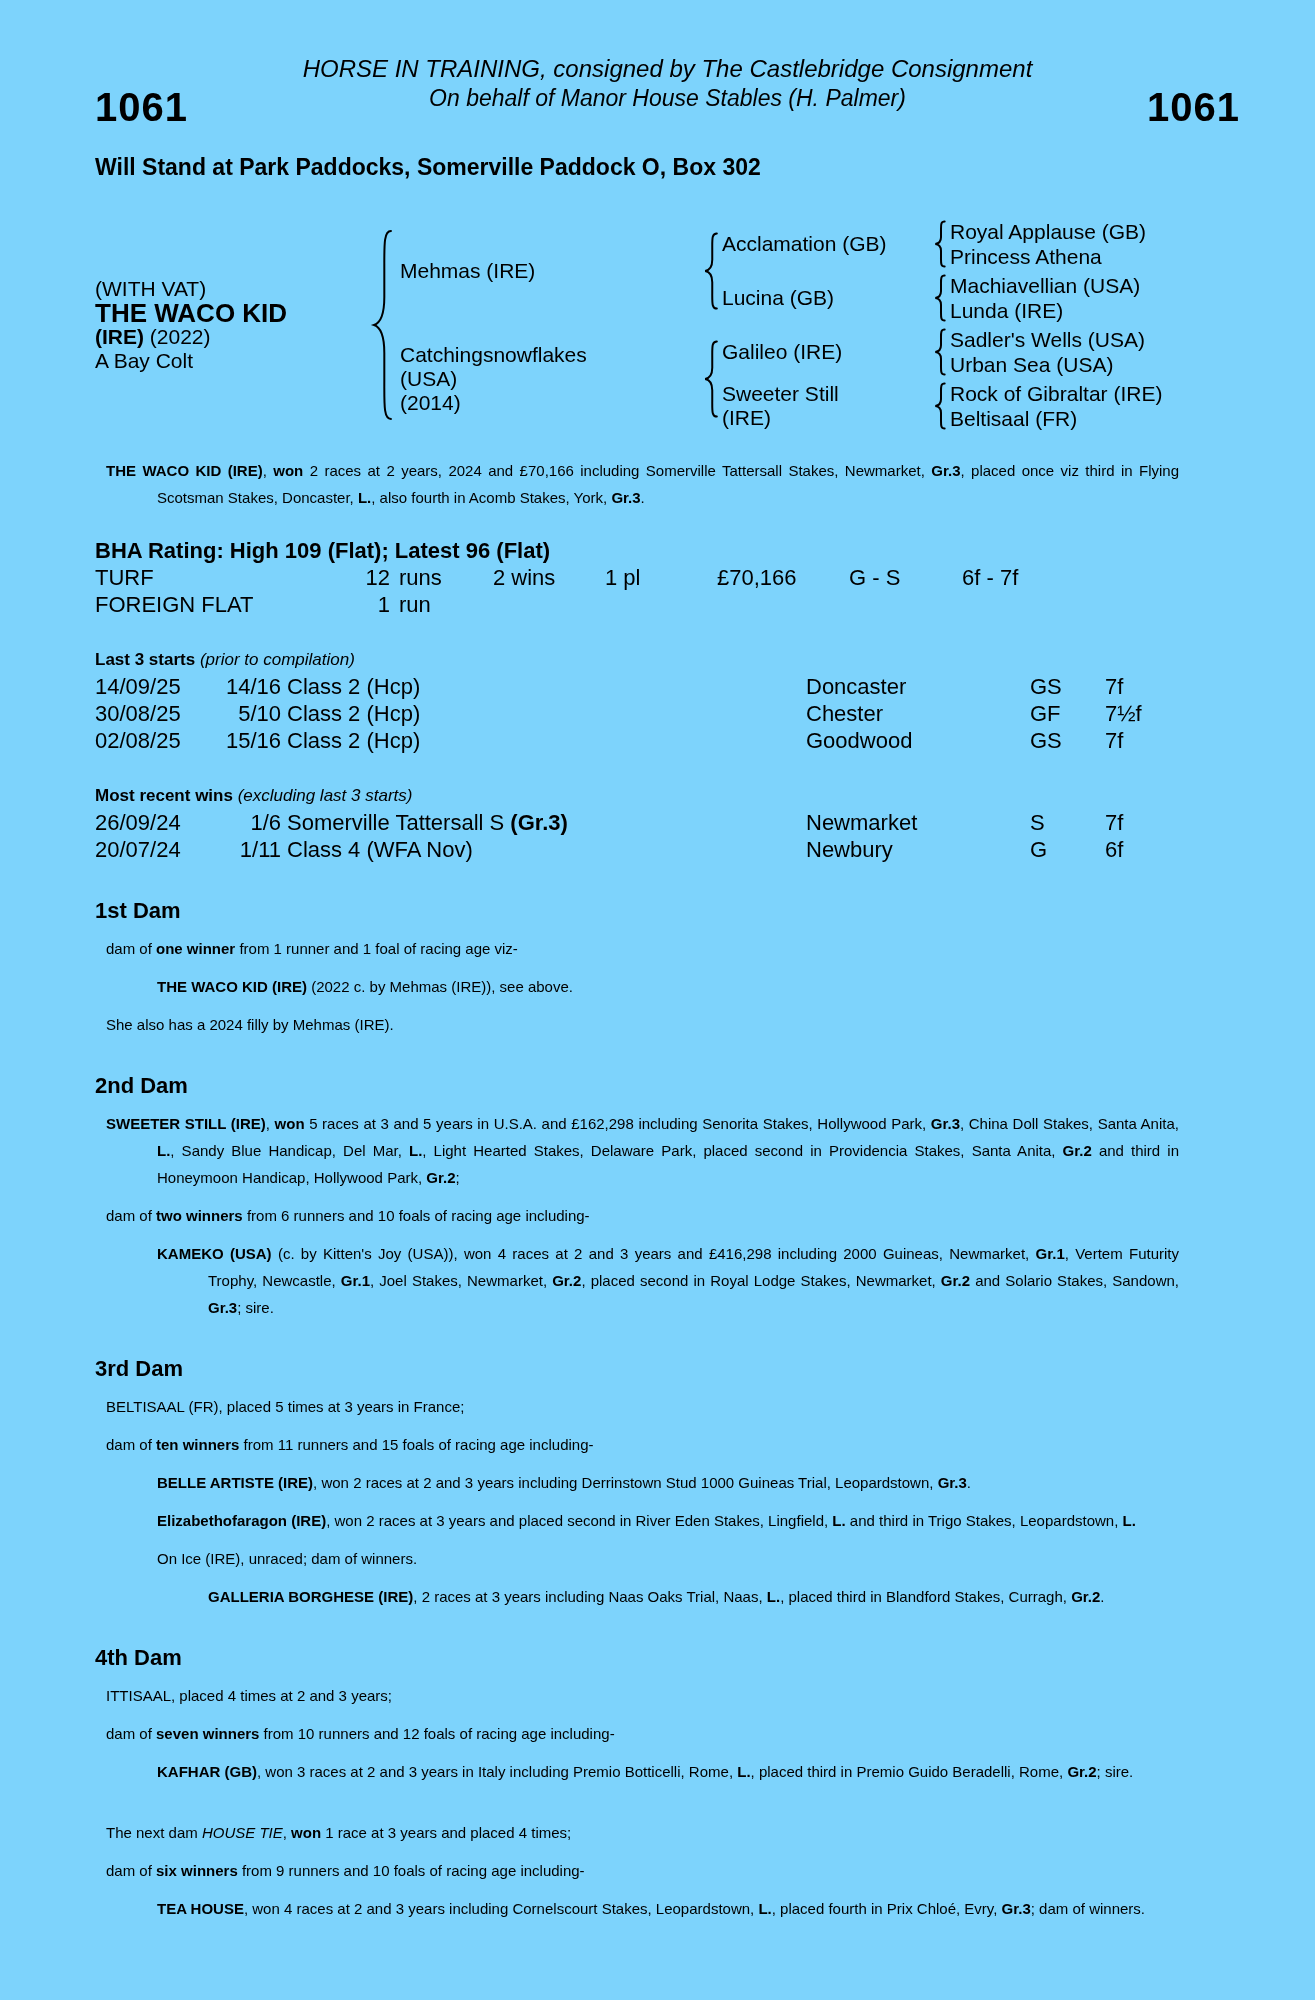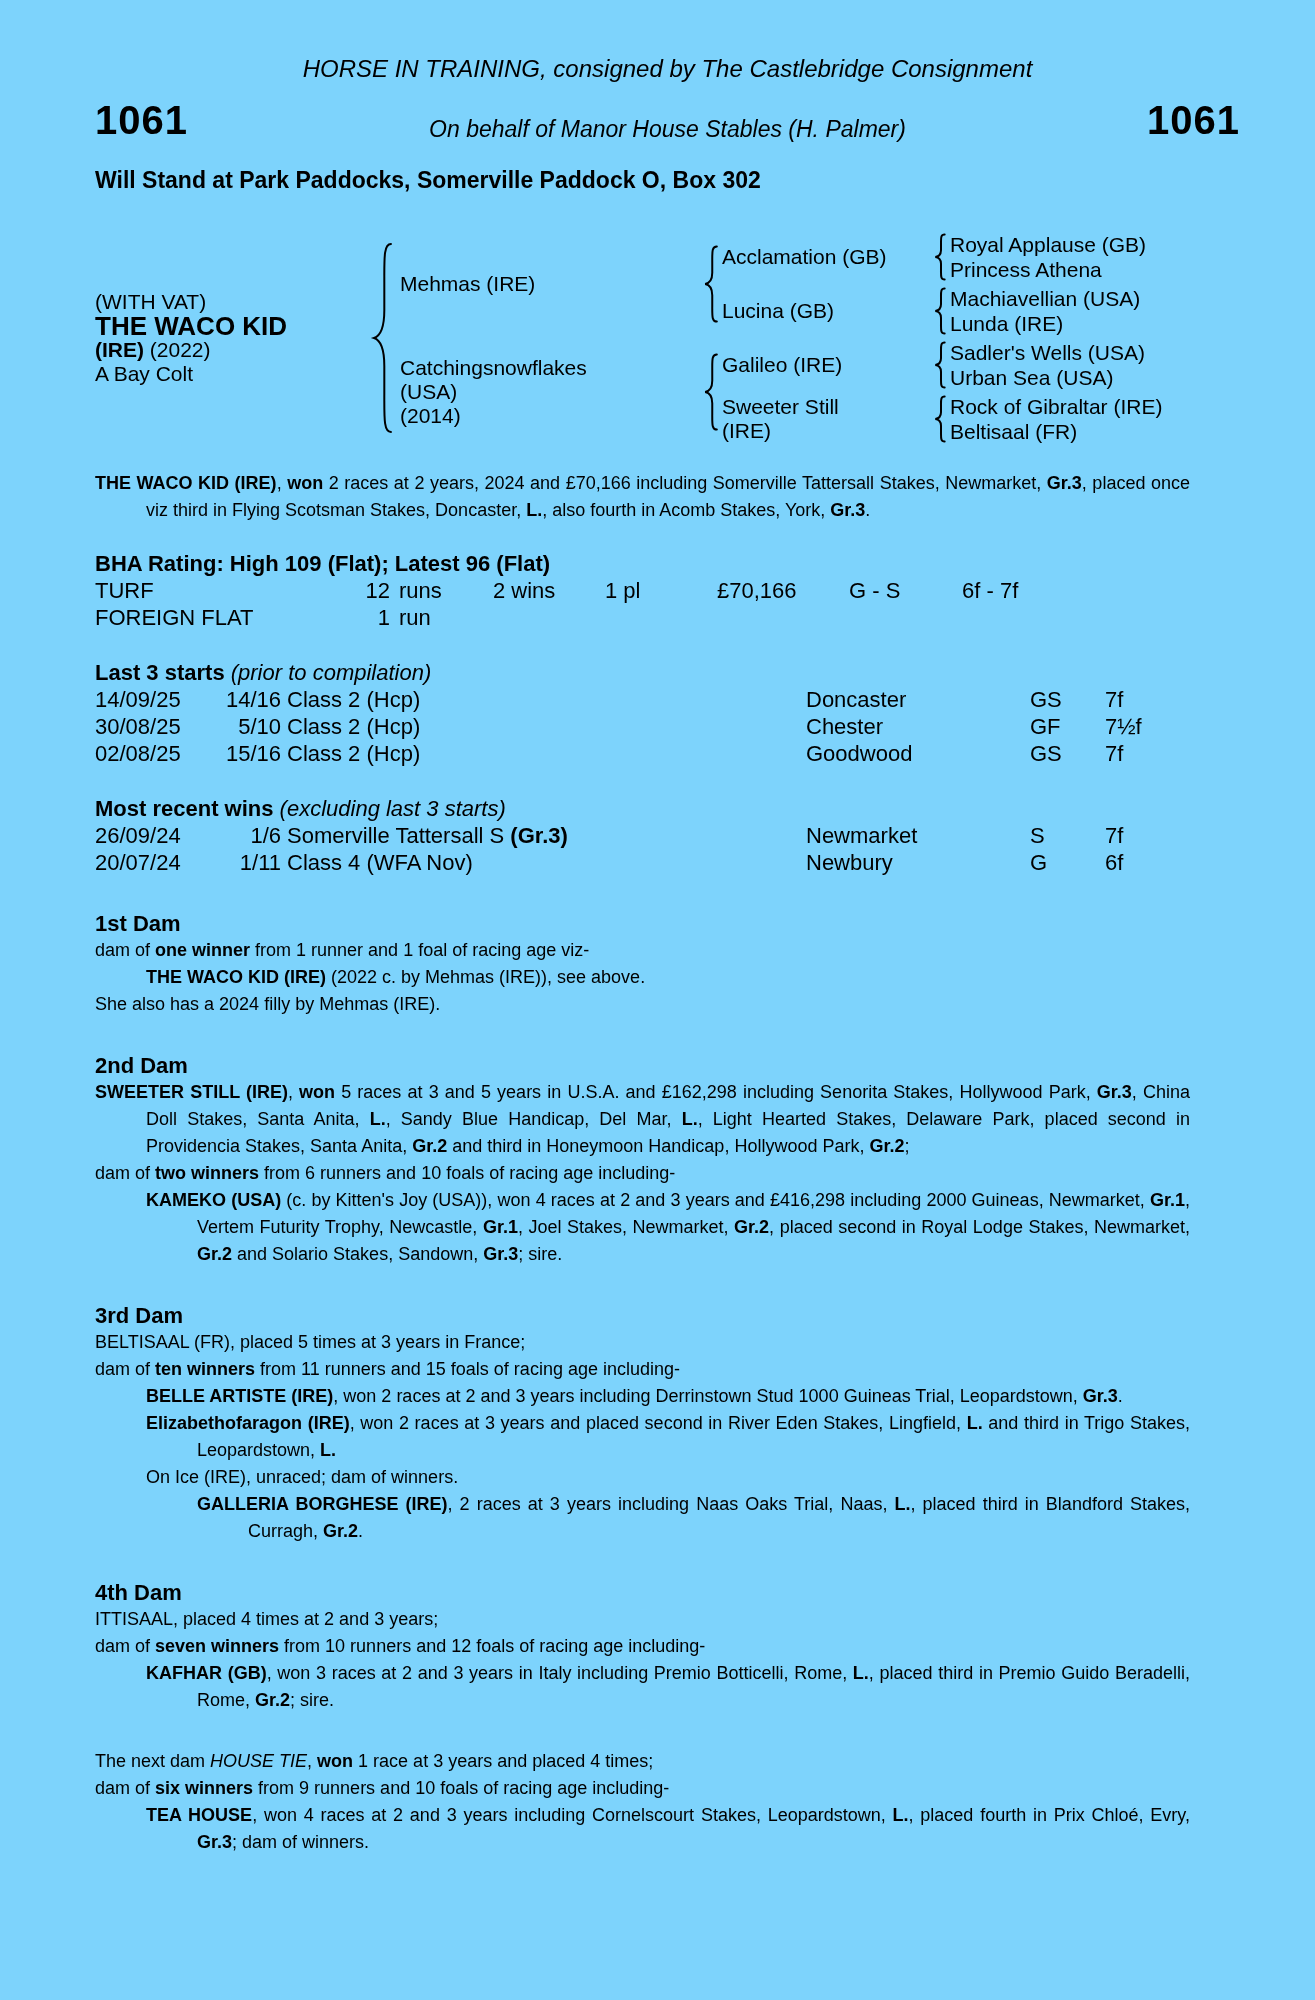--- a/index.html
+++ b/index.html
@@ -3,21 +3,21 @@
 <meta charset="utf-8">
 <style>
   html,body{margin:0;padding:0;background:#ffffff;}
   .page{
     position:relative;width:1315px;height:2000px;box-sizing:border-box;
     padding:55px 75px 0 95px;background:#7dd3fc;color:#000;
     font-family:Liberation Sans, sans-serif;overflow:hidden;
   }
   
   .hdr-line1{font-style:italic;font-size:24px;line-height:28px;text-align:center;}
-  .hdr-row{display:flex;align-items:flex-end;margin-top:15px;}
+  .hdr-row{display:flex;align-items:flex-start;margin-top:2px;}
   .lot{font-weight:bold;font-size:40px;width:135px;letter-spacing:1px;}
   .lot.right{text-align:right;}
   .hdr-line2{flex:1;font-style:italic;font-size:23px;text-align:center;}
   .stand{font-weight:bold;font-size:23px;line-height:27px;margin-top:24px;}
   
   .pedigree{
     margin-top:36px;display:grid;width:1145px;
     grid-template-columns:270px 35px 300px 22px 208px 20px 290px;
     grid-template-rows:repeat(4,54px);
     font-size:21px;line-height:24px;
@@ -30,36 +30,36 @@
   .g2{grid-column:5;}
   .g3{grid-column:7;line-height:25px;}
   .r1{grid-row:1}.r2{grid-row:2}.r3{grid-row:3}.r4{grid-row:4}
   .brace{display:flex;}
   .brace svg{width:100%;height:100%;}
   .brace.big{grid-column:2;grid-row:1/5;padding:8px 3px;}
   .brace.med{grid-column:4;padding:14px 1px;}
   .brace.med.m1{grid-row:1/3;} .brace.med.m2{grid-row:3/5;}
   .brace.sm{grid-column:6;padding:3px 2px;}
   
-  .para{margin:0;font-size:18px;line-height:27px;}
+  .para{margin:11px;font-size:15px;line-height:27px;}
   .j{text-align:justify;}
   .h{padding-left:51px;text-indent:-51px;}
   .i1{padding-left:102px;text-indent:-51px;}
   .i2{padding-left:153px;text-indent:-51px;}
   .flat1{padding-left:51px;}
   .sec-race{margin-top:24px;width:1095px;}
   
   .sec-stats{margin-top:26px;}
   .stats-title{font-weight:bold;font-size:22px;line-height:27px;}
   .stats-row{display:grid;grid-template-columns:230px 65px 103px 112px 112px 132px 113px auto;font-size:22px;line-height:27px;}
   .st-num{text-align:right;}
   .st-unit{padding-left:9px;}
   
   .sec-tbl{margin-top:28px;}
-  .tbl-heading{font-size:22px;line-height:27px;}
+  .tbl-heading{font-size:17px;line-height:27px;}
   .race-row{display:grid;grid-template-columns:114px 72px 525px 224px 75px auto;font-size:22px;line-height:27px;}
   .c-pos{text-align:right;}
   .c-race{padding-left:6px;}
   
   .sec-dam{margin-top:34px;width:1095px;}
   .dam-title{font-weight:bold;font-size:22px;line-height:27px;}
   b{font-weight:bold;}
   i{font-style:italic;}
 </style>
 </head>

